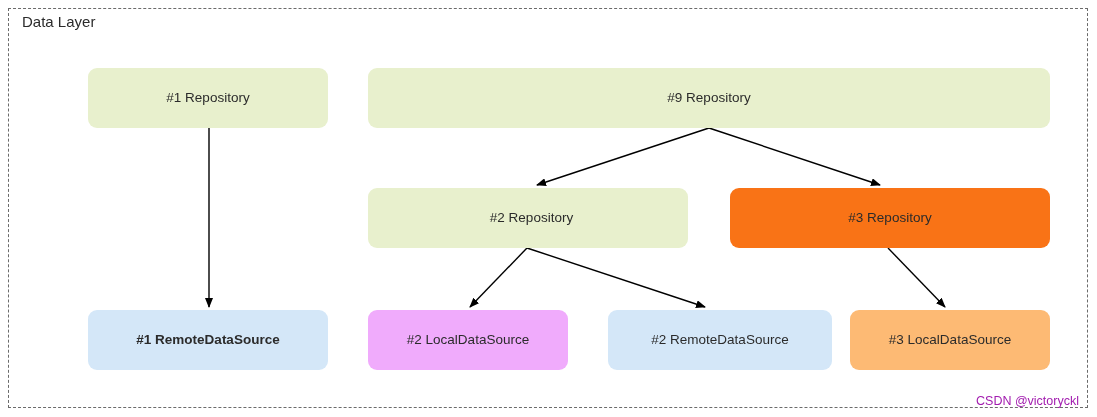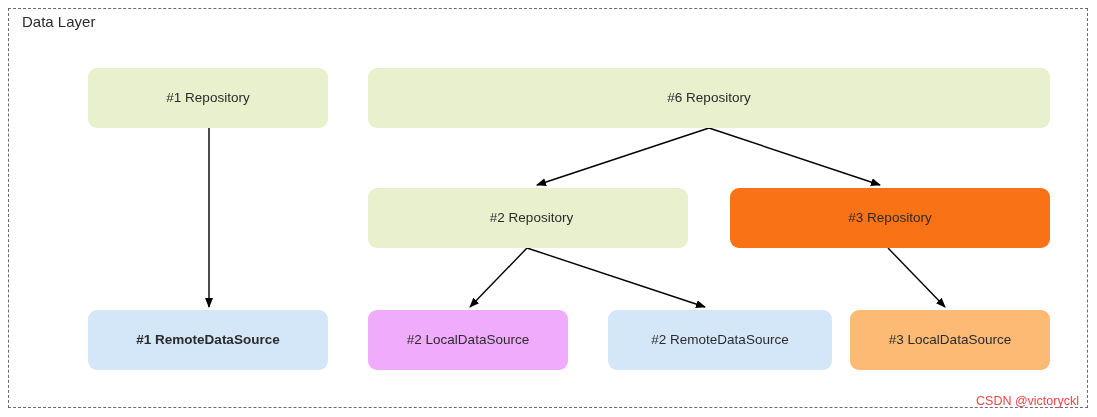--- a/index.html
+++ b/index.html
@@ -61,21 +61,21 @@
     background: #e8f0cd;
   }
   .node.ds {
     background: #d4e7f8;
   }
   #watermark {
     position: absolute;
     right: 18px;
     bottom: 10px;
     font-size: 12.5px;
-    color: #ef4444;
+    color: #a21caf;
     line-height: 1;
     white-space: nowrap;
     user-select: none;
   }
 </style>
 </head>
 <body>
 
 <div id="canvas">
 
@@ -97,21 +97,21 @@
         <line x1="527" y1="248" x2="705" y2="307" stroke="#000000" stroke-width="1.4" marker-end="url(#arrowhead)"></line>
         <line x1="888" y1="248" x2="945" y2="307" stroke="#000000" stroke-width="1.4" marker-end="url(#arrowhead)"></line>
       </g>
   </svg>
 
   <div id="node-group">
       <div class="node repo" style="left: 88px; top: 68px; width: 240px; height: 60px; background: rgb(232, 240, 205);">
         <span>#1 Repository</span>
       </div>
       <div class="node repo" style="left: 368px; top: 68px; width: 682px; height: 60px; background: rgb(232, 240, 205);">
-        <span>#6 Repository</span>
+        <span>#9 Repository</span>
       </div>
       <div class="node repo" style="left: 368px; top: 188px; width: 320px; height: 60px; background: rgb(232, 240, 205); padding-left: 7px;">
         <span>#2 Repository</span>
       </div>
       <div class="node repo" style="left: 730px; top: 188px; width: 320px; height: 60px; background: #f97316;">
         <span>#3 Repository</span>
       </div>
       <div class="node ds" style="left: 88px; top: 310px; width: 240px; height: 60px; background: rgb(212, 231, 248); font-weight: bold;">
         <span>#1 RemoteDataSource</span>
       </div>

